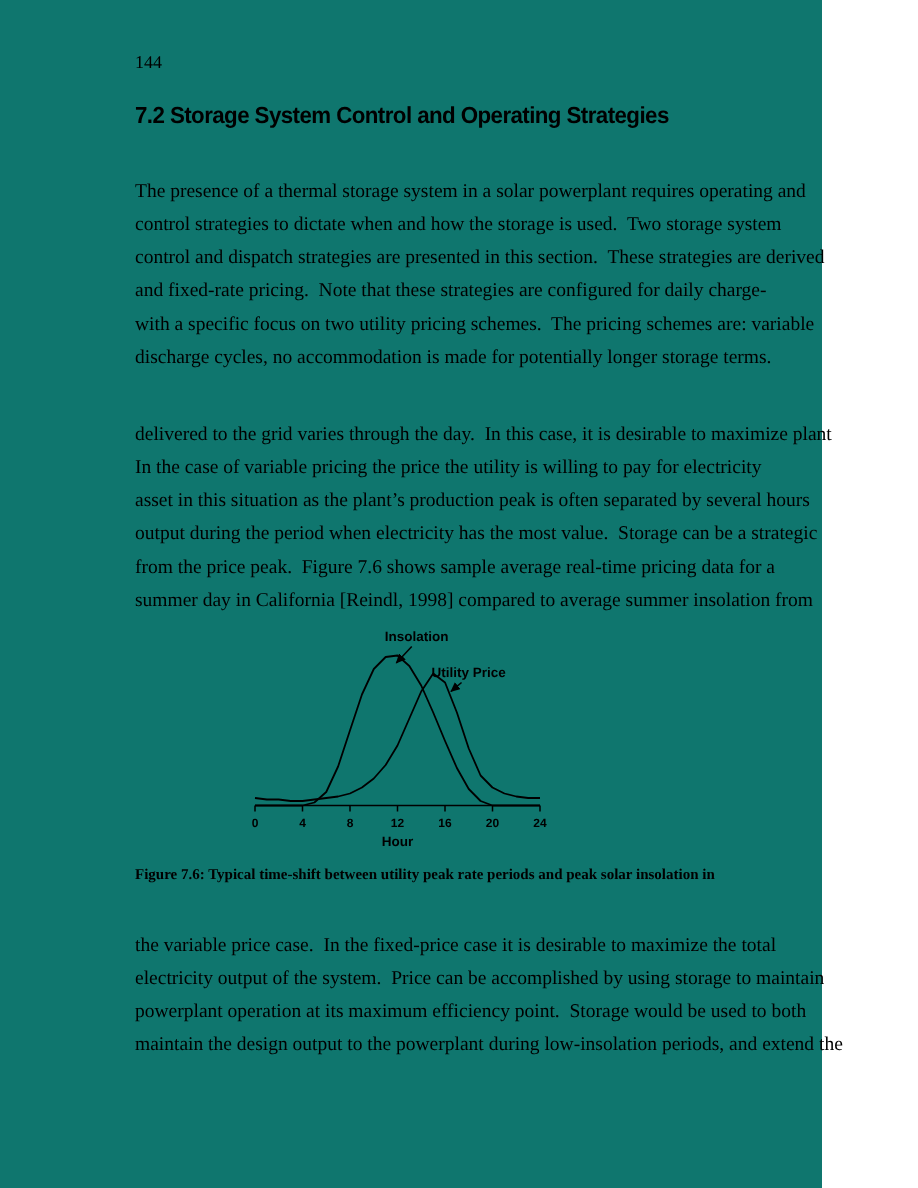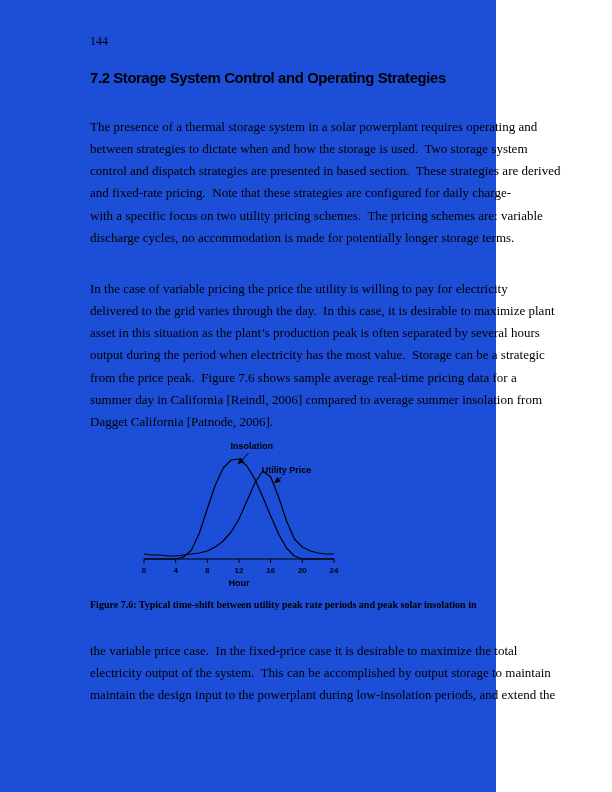--- a/index.html
+++ b/index.html
@@ -9,24 +9,24 @@
   }
   body {
     width: 612px;
     height: 792px;
     font-family: "Liberation Serif", serif;
     color: #000000;
   }
   .page {
     position: relative;
     box-sizing: border-box;
-    width: 496px;
+    width: 548px;
     height: 792px;
     padding: 34px 90px 0 90px;
-    background: #1d4ed8;
+    background: #0f766e;
   }
   .page-number {
     font-size: 12px;
     line-height: 14px;
   }
   .heading {
     font-family: "Liberation Sans", sans-serif;
     font-weight: bold;
     font-size: 15.5px;
     letter-spacing: -0.4px;
@@ -77,35 +77,34 @@
 <body>
 
 <div class="page">
 
   <div class="page-number">144</div>
 
   <h1 class="heading">7.2 Storage System Control and Operating Strategies</h1>
 
   <div class="para">
       <div class="line">The presence of a thermal storage system in a solar powerplant requires operating and</div>
-      <div class="line">between strategies to dictate when and how the storage is used.  Two storage system</div>
-      <div class="line">control and dispatch strategies are presented in based section.  These strategies are derived</div>
+      <div class="line">control strategies to dictate when and how the storage is used.  Two storage system</div>
+      <div class="line">control and dispatch strategies are presented in this section.  These strategies are derived</div>
       <div class="line">and fixed-rate pricing.  Note that these strategies are configured for daily charge-</div>
       <div class="line">with a specific focus on two utility pricing schemes.  The pricing schemes are: variable</div>
       <div class="line">discharge cycles, no accommodation is made for potentially longer storage terms.</div>
     </div>
 
   <div class="para">
+      <div class="line">delivered to the grid varies through the day.  In this case, it is desirable to maximize plant</div>
       <div class="line">In the case of variable pricing the price the utility is willing to pay for electricity</div>
-      <div class="line">delivered to the grid varies through the day.  In this case, it is desirable to maximize plant</div>
       <div class="line">asset in this situation as the plant’s production peak is often separated by several hours</div>
       <div class="line">output during the period when electricity has the most value.  Storage can be a strategic</div>
       <div class="line">from the price peak.  Figure 7.6 shows sample average real-time pricing data for a</div>
-      <div class="line">summer day in California [Reindl, 2006] compared to average summer insolation from</div>
-      <div class="line">Dagget California [Patnode, 2006].</div>
+      <div class="line">summer day in California [Reindl, 1998] compared to average summer insolation from</div>
     </div>
 
   <div class="figure-block">
     <svg id="chart-svg" width="240" height="152" viewBox="0 0 240 152">
         <defs>
           <marker id="arrowhead" markerWidth="7" markerHeight="7" refX="6" refY="3" orient="auto">
             <path d="M0,0 L6.5,3 L0,6 z" fill="#000000"></path>
           </marker>
         </defs>
         <line x1="16" y1="120" x2="206" y2="120" stroke="#000000" stroke-width="1"></line>
@@ -131,17 +130,18 @@
         <line x1="153.7" y1="38.0" x2="146.6" y2="44.0" stroke="#000000" stroke-width="1" marker-end="url(#arrowhead)"></line>
         <text class="ann" x="158.5" y="34.0">Utility Price</text>
       </svg>
     <div class="caption">
         <div class="line">Figure 7.6: Typical time-shift between utility peak rate periods and peak solar insolation in</div>
       </div>
   </div>
 
   <div class="para">
       <div class="line">the variable price case.  In the fixed-price case it is desirable to maximize the total</div>
-      <div class="line">electricity output of the system.  This can be accomplished by output storage to maintain</div>
-      <div class="line">maintain the design input to the powerplant during low-insolation periods, and extend the</div>
+      <div class="line">electricity output of the system.  Price can be accomplished by using storage to maintain</div>
+      <div class="line">powerplant operation at its maximum efficiency point.  Storage would be used to both</div>
+      <div class="line">maintain the design output to the powerplant during low-insolation periods, and extend the</div>
     </div>
 
 </div>
 
 </body></html>

